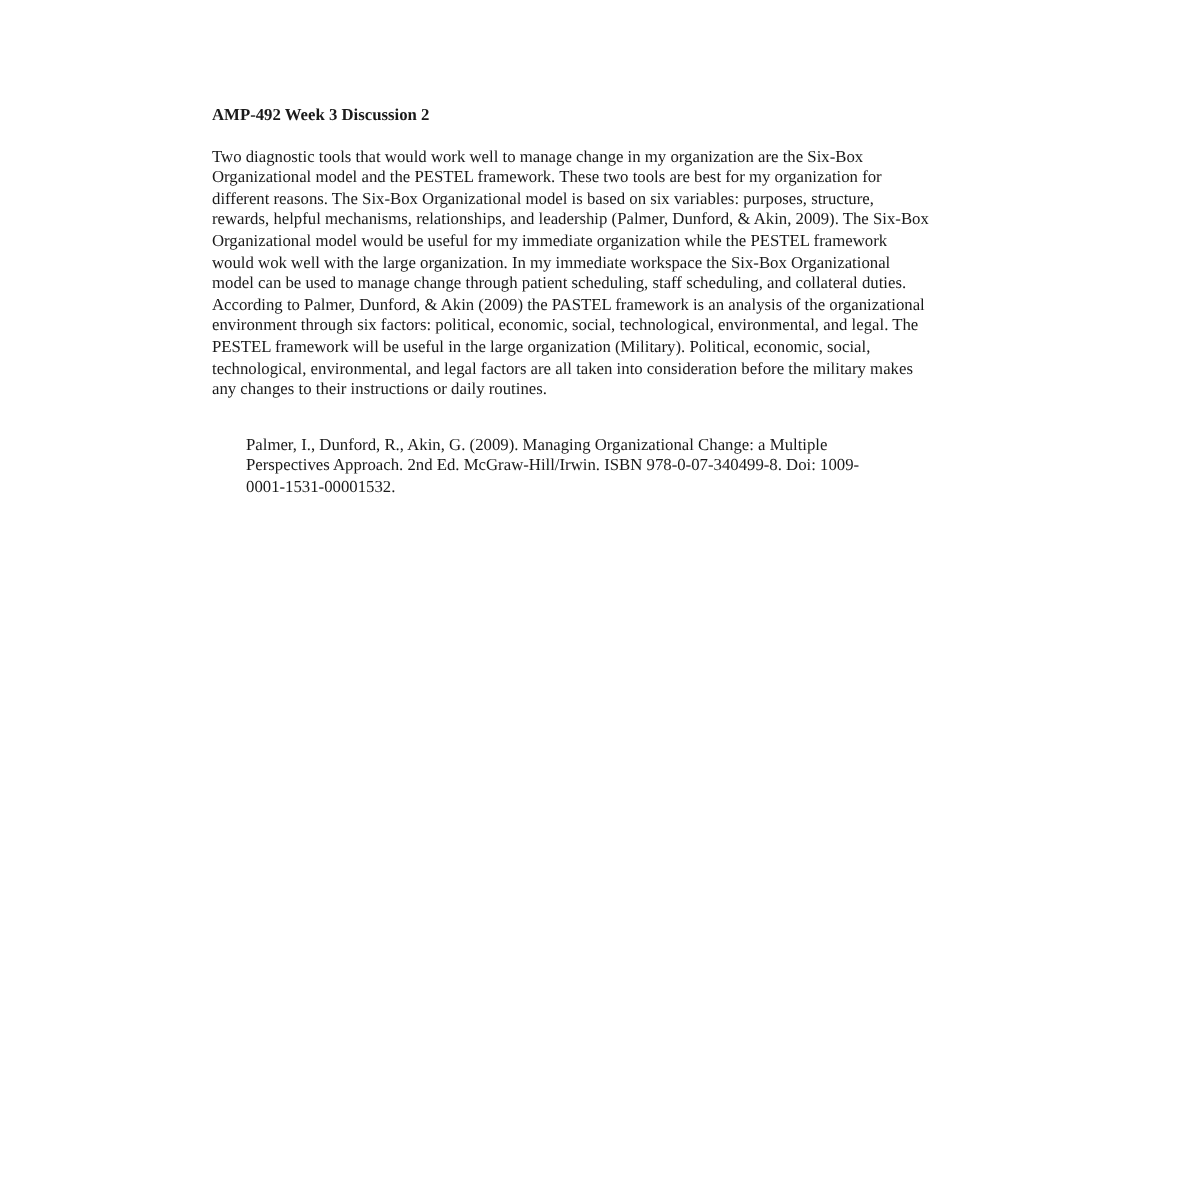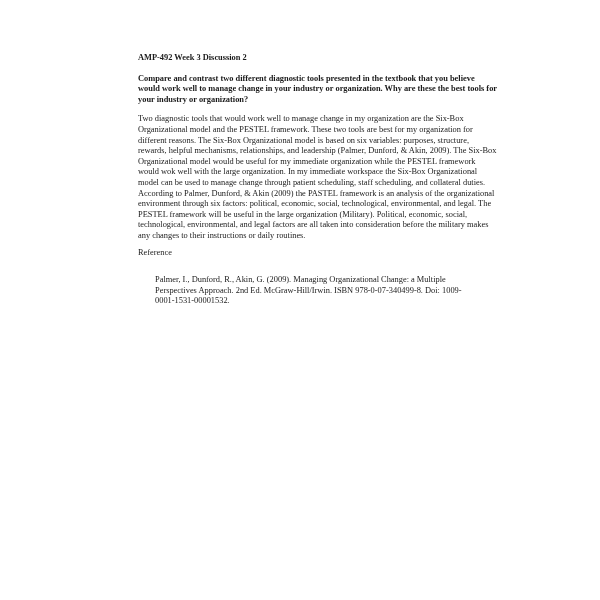--- a/index.html
+++ b/index.html
@@ -1,29 +1,27 @@
 <!DOCTYPE html>
 <html><head>
   <meta charset="utf-8">
   <style>
     html, body { margin: 0; padding: 0; background: #ffffff; }
     body { width: 600px; height: 600px; position: relative; overflow: hidden; }
     .page {
-      position: absolute; left: 138px; top: 53px; width: 360px;
+      position: absolute; left: 106px; top: 53px; width: 360px;
       font-family: "Liberation Serif", serif; font-size: 8.4px; line-height: 10.6px;
       color: #1a1a1a;
     }
     .title { font-weight: bold; margin: 0 0 10px 0; }
     .question { font-weight: bold; margin: 0 0 9px 0; }
     .body { margin: 0 0 6px 0; }
     .ref-head { margin: 0 0 9px 0; }
     .ref { margin: 17px; }
   </style>
 </head>
 <body>
 
 <div class="page">
   <p class="title">AMP-492 Week 3 Discussion 2</p>
-  <p class="question">Compare and contrast two different diagnostic tools presented in the textbook that you believe would work well to manage change in your industry or organization. Why are these the best tools for your industry or organization?</p>
   <p class="body">Two diagnostic tools that would work well to manage change in my organization are the Six-Box Organizational model and the PESTEL framework. These two tools are best for my organization for different reasons. The Six-Box Organizational model is based on six variables: purposes, structure, rewards, helpful mechanisms, relationships, and leadership (Palmer, Dunford, &amp; Akin, 2009). The Six-Box Organizational model would be useful for my immediate organization while the PESTEL framework would wok well with the large organization. In my immediate workspace the Six-Box Organizational model can be used to manage change through patient scheduling, staff scheduling, and collateral duties. According to Palmer, Dunford, &amp; Akin (2009) the PASTEL framework is an analysis of the organizational environment through six factors: political, economic, social, technological, environmental, and legal. The PESTEL framework will be useful in the large organization (Military). Political, economic, social, technological, environmental, and legal factors are all taken into consideration before the military makes any changes to their instructions or daily routines.</p>
-  <p class="ref-head">Reference</p>
   <p class="ref">Palmer, I., Dunford, R., Akin, G. (2009). Managing Organizational Change: a Multiple Perspectives Approach. 2nd Ed. McGraw-Hill/Irwin. ISBN 978-0-07-340499-8. Doi: 1009-0001-1531-00001532.</p>
 </div>
 
 </body></html>

